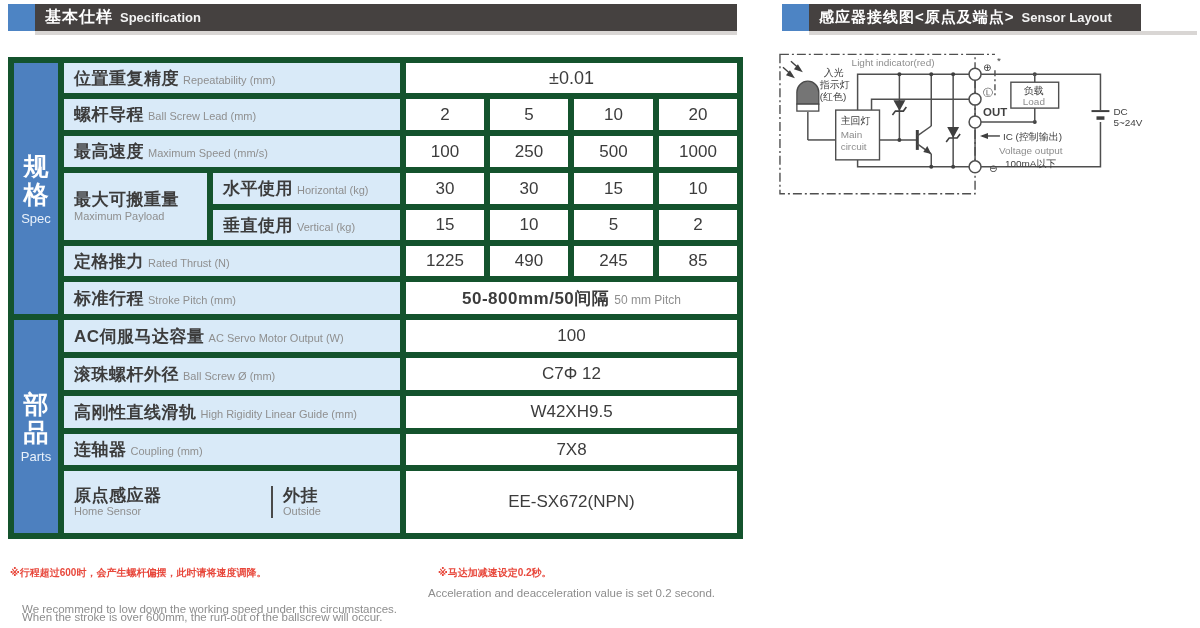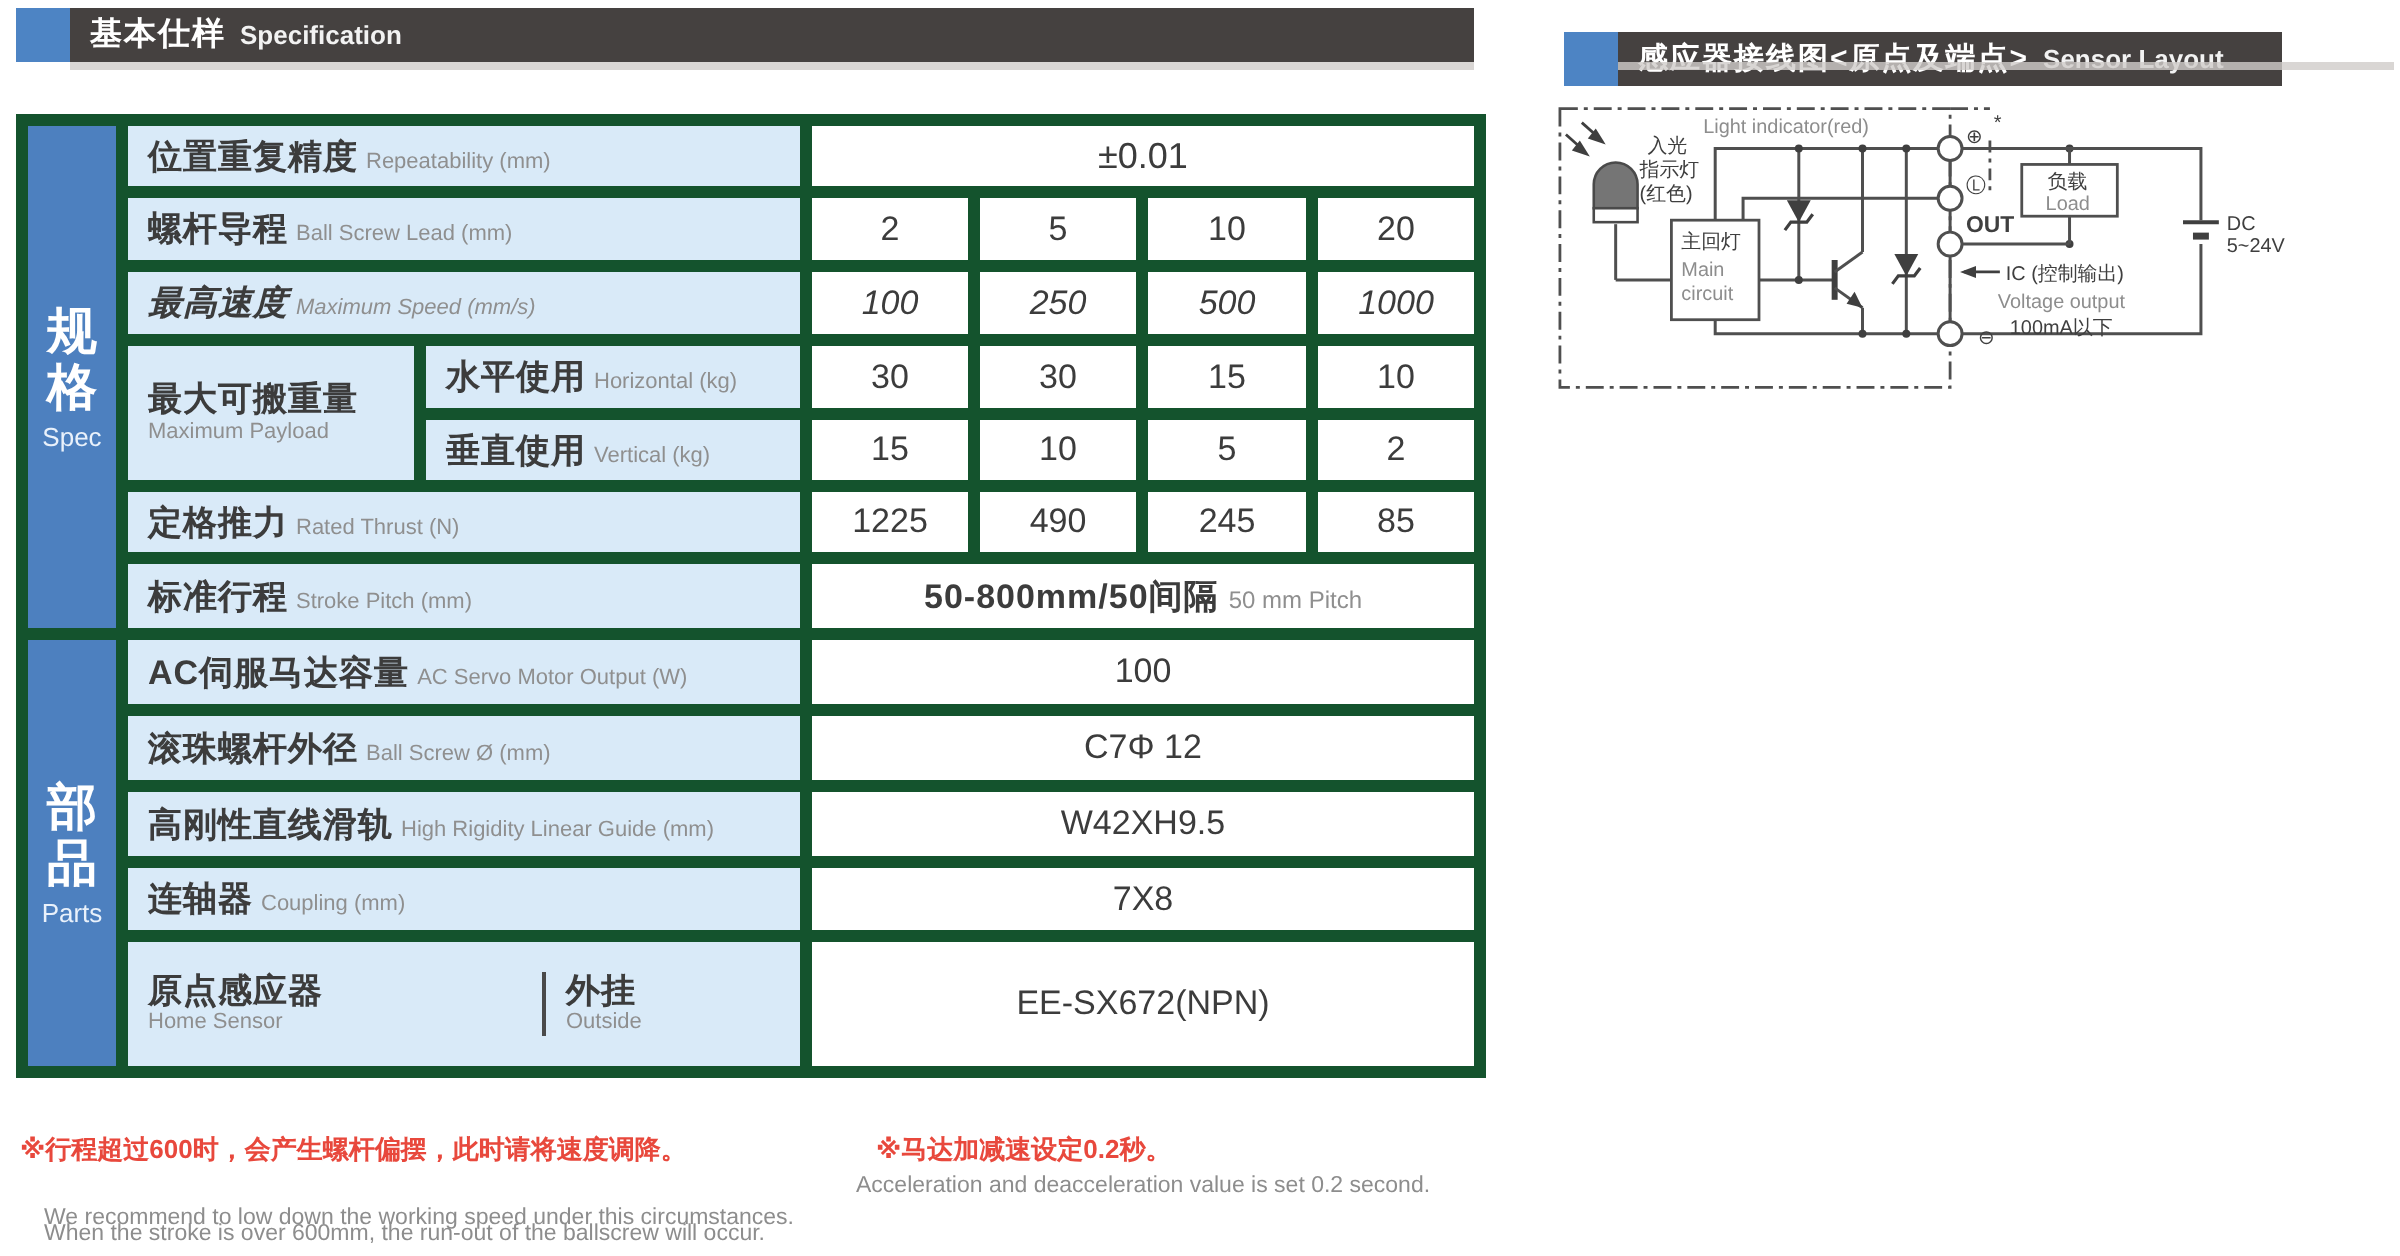--- a/index.html
+++ b/index.html
@@ -25,39 +25,39 @@
   .en{color:#8f8f8f;font-size:11px;font-weight:400;margin-left:4px;white-space:nowrap;}
   .stack .zh{display:block;line-height:1.15;}
   .stack .en{display:block;margin-left:0;line-height:1.2;}
   td.val{background:#ffffff;text-align:center;padding:0;color:#3c3c3c;font-size:17px;}
   .val-sub{color:#8f8f8f;font-size:12px;margin-left:5px;}
   td.nopad{padding:0;}
   .split{display:flex;height:100%;align-items:stretch;}
   .split-a{width:197px;border-right:2px solid #4a4a4a;display:flex;flex-direction:column;padding-left:10px;}
   .split-b{flex:1;display:flex;flex-direction:column;justify-content:center;padding-left:10px;}
   
-  .note-red{position:absolute;color:#e8483c;font-size:13px;font-weight:700;}
+  .note-red{position:absolute;color:#e8483c;font-size:10px;font-weight:700;}
   .note-gray{position:absolute;color:#8d8d8d;font-size:11.5px;line-height:16px;}
   
   .diagram{position:absolute;left:772px;top:44px;}
   .dg-txt{fill:#3f3f3f;font-size:10px;font-family:"Liberation Sans","DejaVu Sans",sans-serif;}
   .dg-gray{fill:#8d8d8d;font-size:10px;font-family:"Liberation Sans","DejaVu Sans",sans-serif;}
   .dg-big{fill:#3f3f3f;font-size:11.5px;font-weight:700;font-family:"Liberation Sans","DejaVu Sans",sans-serif;}
 </style>
 </head>
 <body>
 
 <div class="hbar" style="left:35px;top:4px;width:702px;">
   <div class="sq"></div>
   <span class="zh">基本仕样</span>
   <span class="en">Specification</span>
 </div>
 <div class="hbar-shadow" style="left:35px;top:31px;width:702px;"></div>
 
-<div class="hbar" style="left:809px;top:16px;width:332px;">
+<div class="hbar" style="left:809px;top:4px;width:332px;">
   <div class="sq"></div>
   <span class="zh" style="font-size:15px;">感应器接线图&lt;原点及端点&gt;</span>
   <span class="en">Sensor Layout</span>
 </div>
 <div class="hbar-shadow" style="left:809px;top:31px;width:388px;"></div>
 
 <table class="spec-table">
   <colgroup>
     <col style="width:50px">
       <col style="width:149px">
@@ -81,21 +81,21 @@
   </tr>
   <tr style="height:37px;">
     <td class="lbl" colspan="2">
       <span class="zh">螺杆导程</span><span class="en">Ball Screw Lead (mm)</span>
     </td>
     <td class="val">2</td>
     <td class="val">5</td>
     <td class="val">10</td>
     <td class="val">20</td>
   </tr>
-  <tr style="height:37px;font-style:italic;">
+  <tr style="height:37px;">
     <td class="lbl" colspan="2">
       <span class="zh">最高速度</span><span class="en">Maximum Speed (mm/s)</span>
     </td>
     <td class="val">100</td>
     <td class="val">250</td>
     <td class="val">500</td>
     <td class="val">1000</td>
   </tr>
   <tr style="height:37px;margin-top:28px;">
     <td class="lbl stack" rowspan="2">

